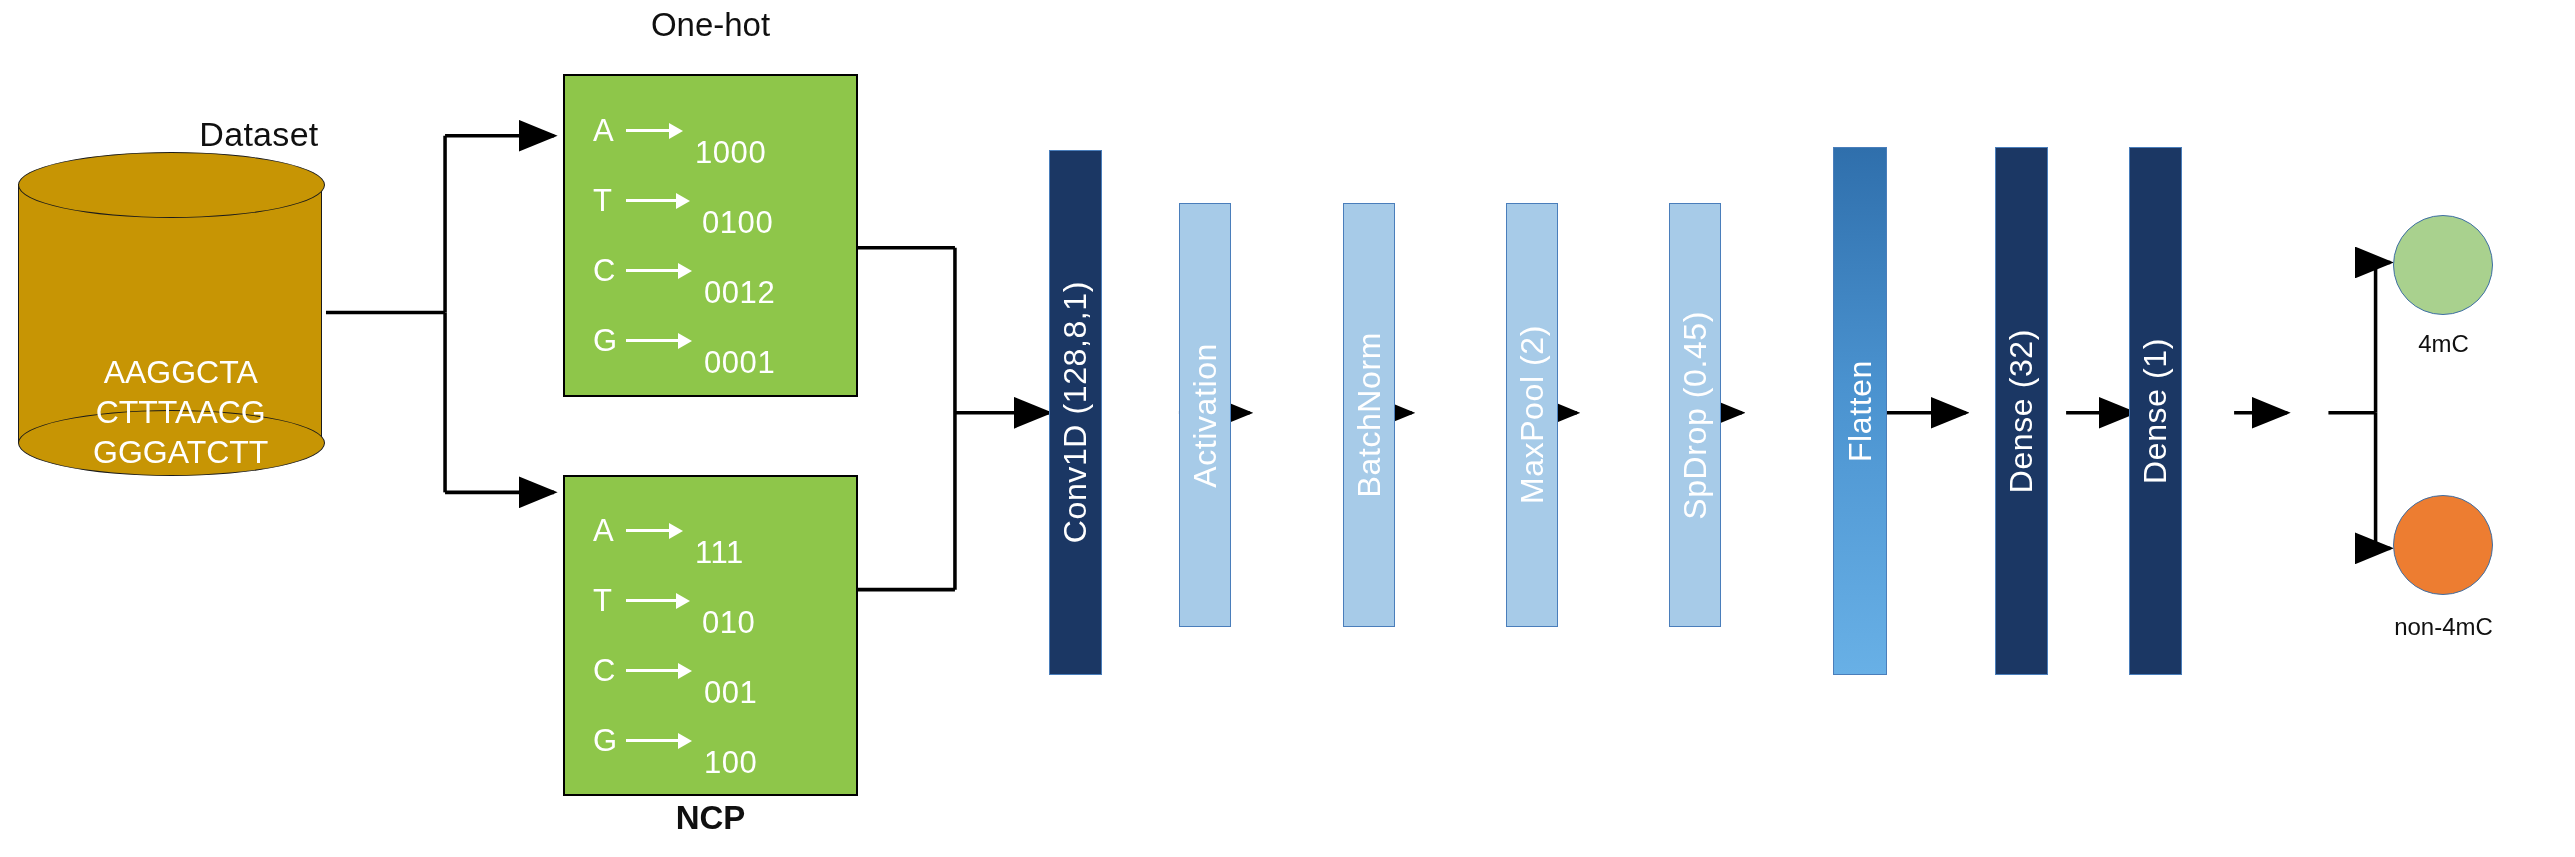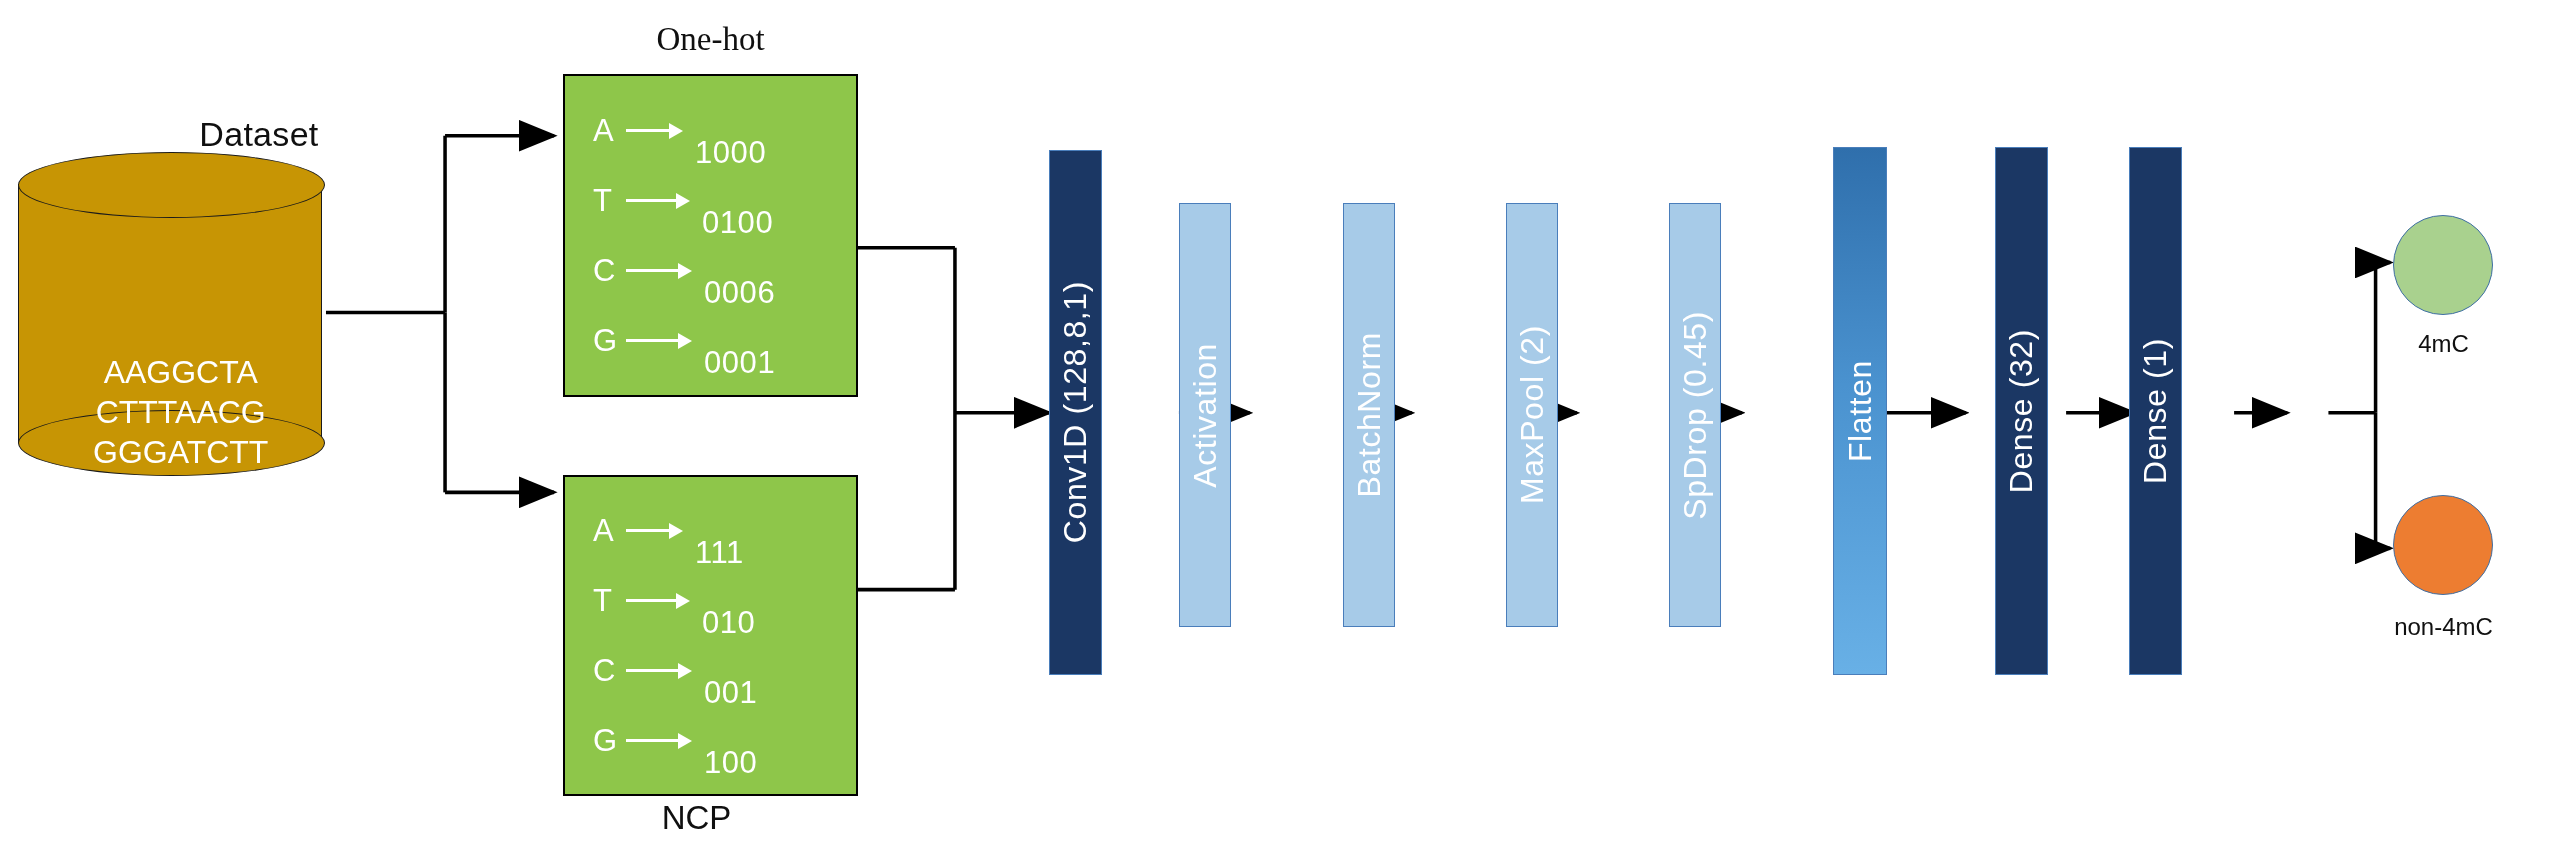--- a/index.html
+++ b/index.html
@@ -85,22 +85,22 @@
   #enc-onehot{ left:563px; top:74px;  width:295px; height:323px; }
   #enc-ncp   { left:563px; top:475px;  width:295px; height:321px; }
 
   .enc-title{
     position:absolute;
     width:295px;
     text-align:center;
     font-size:33px;
     color:#101010;
   }
-  #title-onehot{ left:563px; top:21px;font-family:Liberation Serif, serif; }
-  #title-ncp   { left:549px; top:799px; }
+  #title-onehot{ left:563px; top:6px; }
+  #title-ncp   { left:563px; top:799px;font-weight:bold; }
 
   .enc-rows{
     position:absolute;
     left:0; top:0;
     width:100%; height:100%;
     display:flex;
     flex-direction:column;
     justify-content:center;
     padding:5.9px 0 5.9px 0;
     box-sizing:border-box;
@@ -263,21 +263,21 @@
             <i class="head"></i>
           </span>
         <span class="enc-code">0100</span>
       </div>
       <div class="enc-row">
         <span class="enc-base">C</span>
         <span class="enc-arrow">
             <i class="shaft" style="width:53px"></i>
             <i class="head"></i>
           </span>
-        <span class="enc-code">0006</span>
+        <span class="enc-code">0012</span>
       </div>
       <div class="enc-row">
         <span class="enc-base">G</span>
         <span class="enc-arrow">
             <i class="shaft" style="width:53px"></i>
             <i class="head"></i>
           </span>
         <span class="enc-code">0001</span>
       </div>
     </div>

